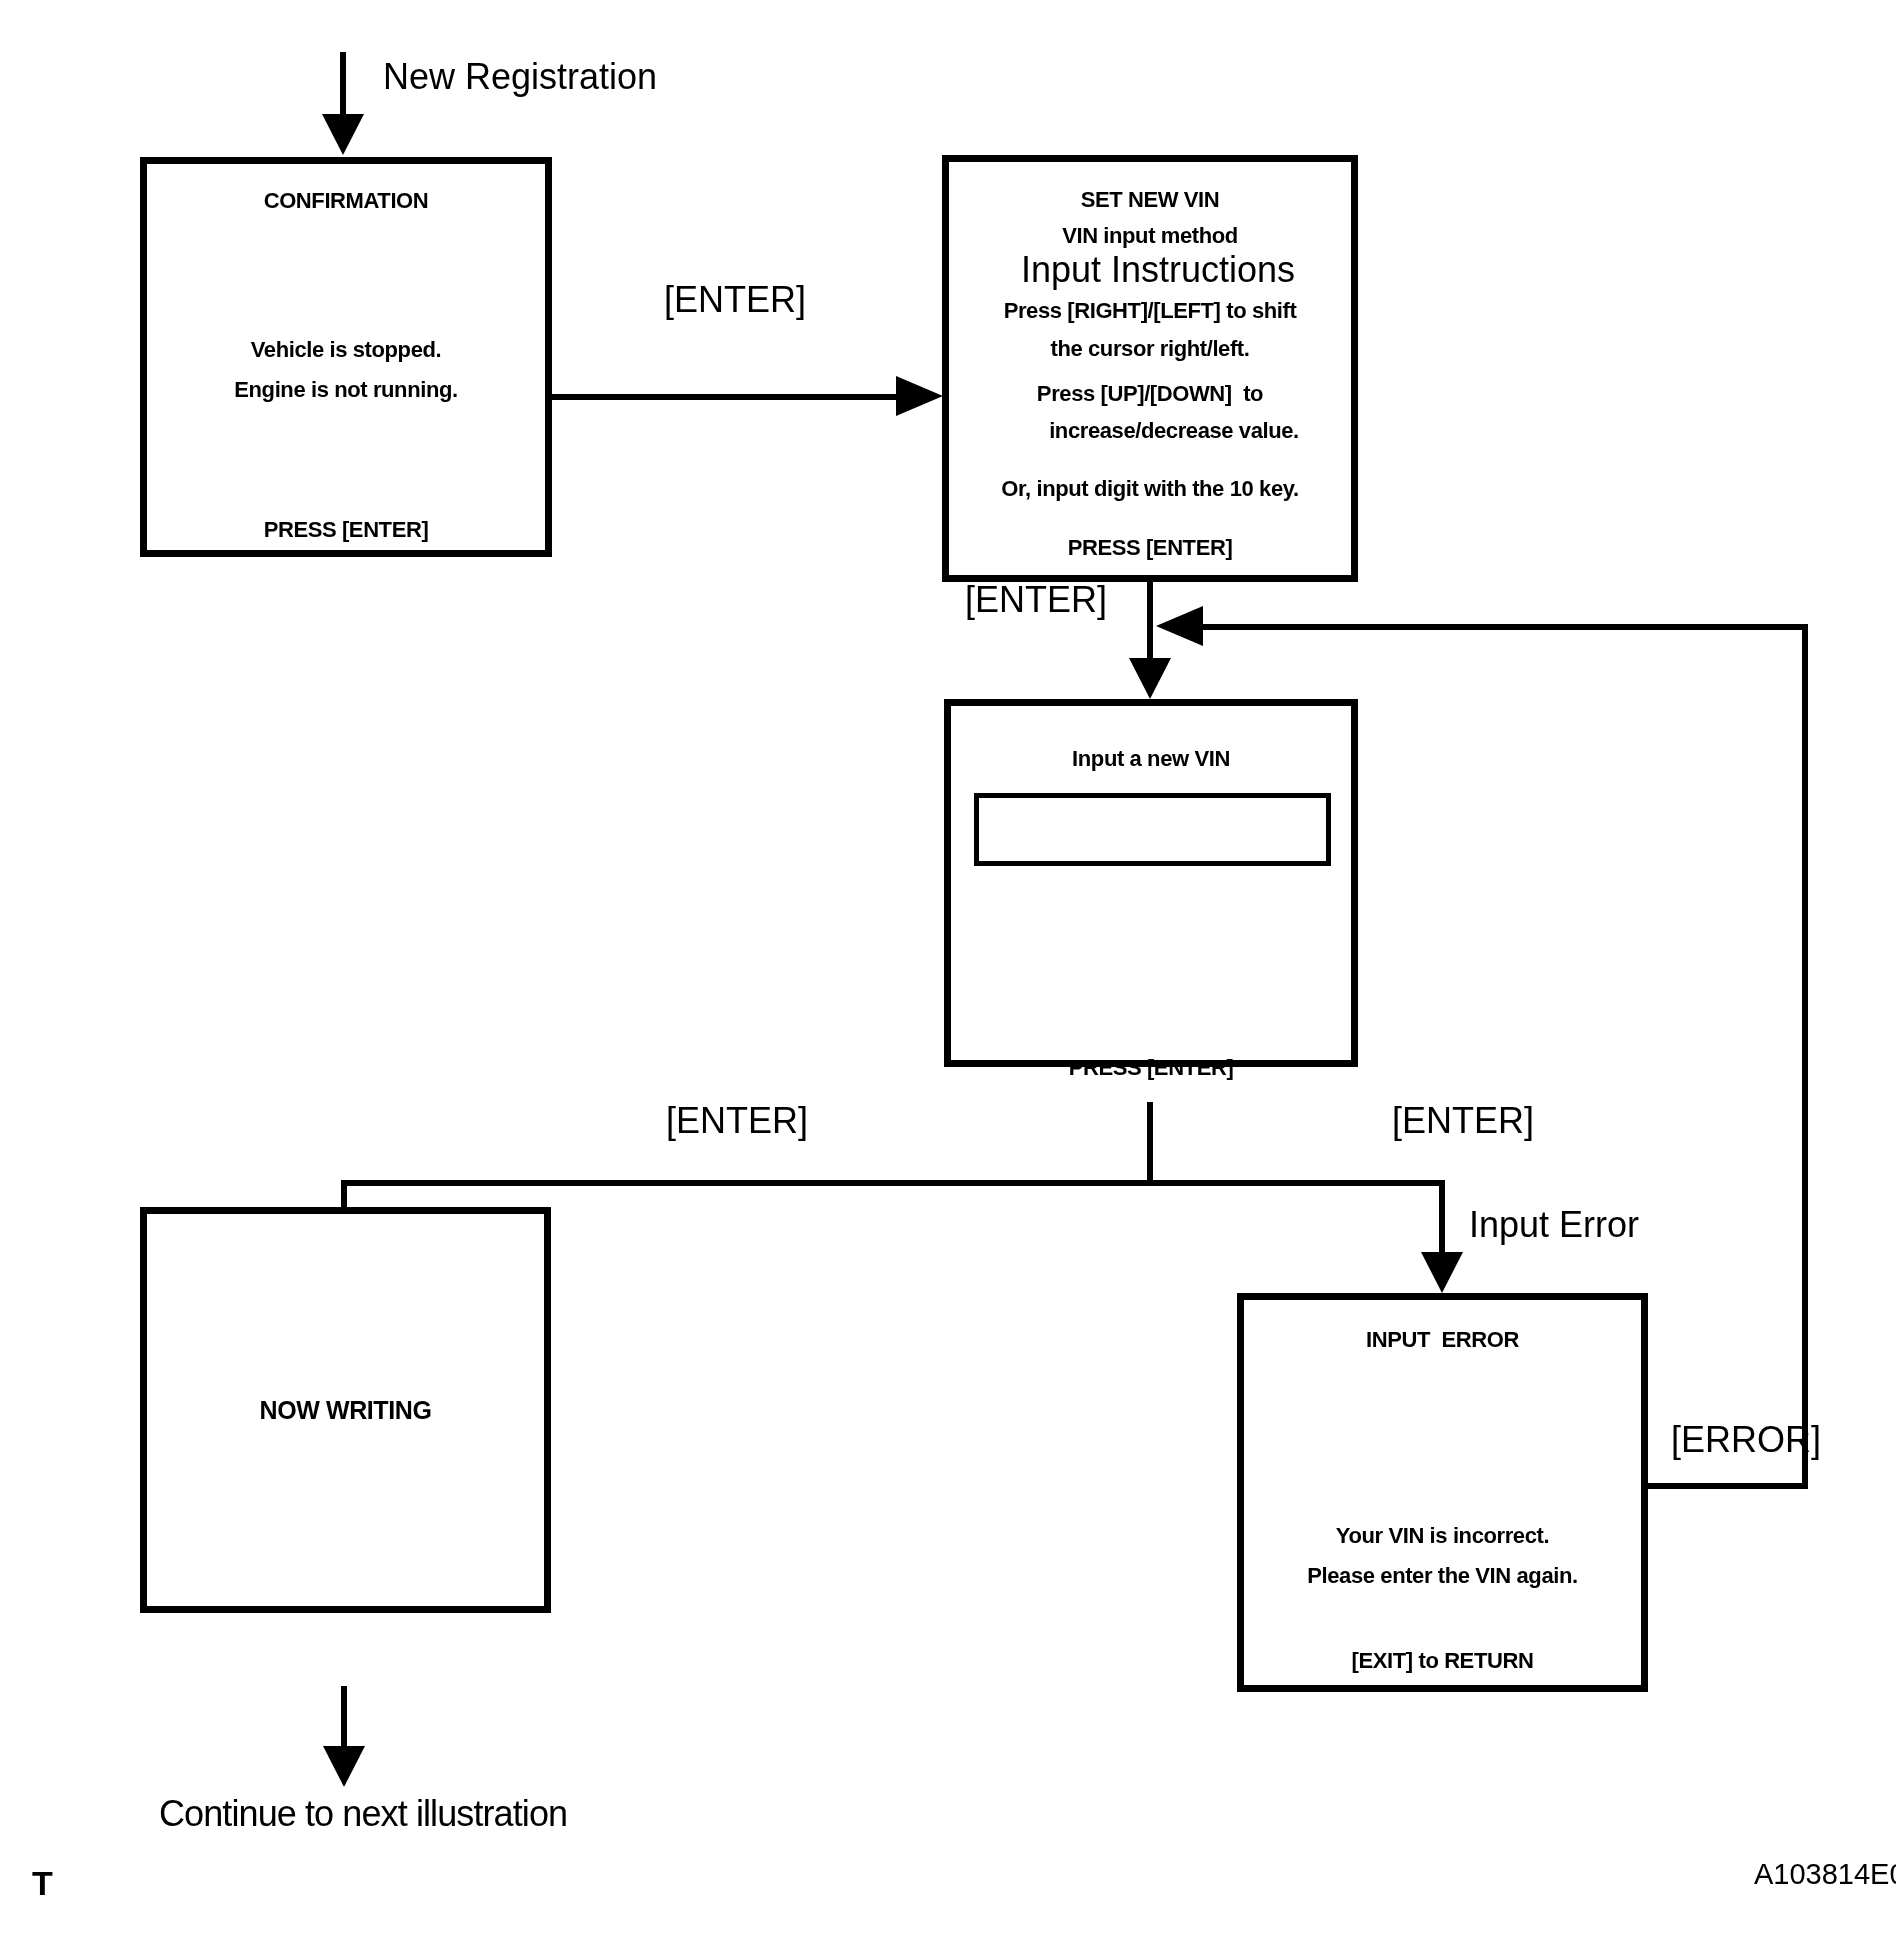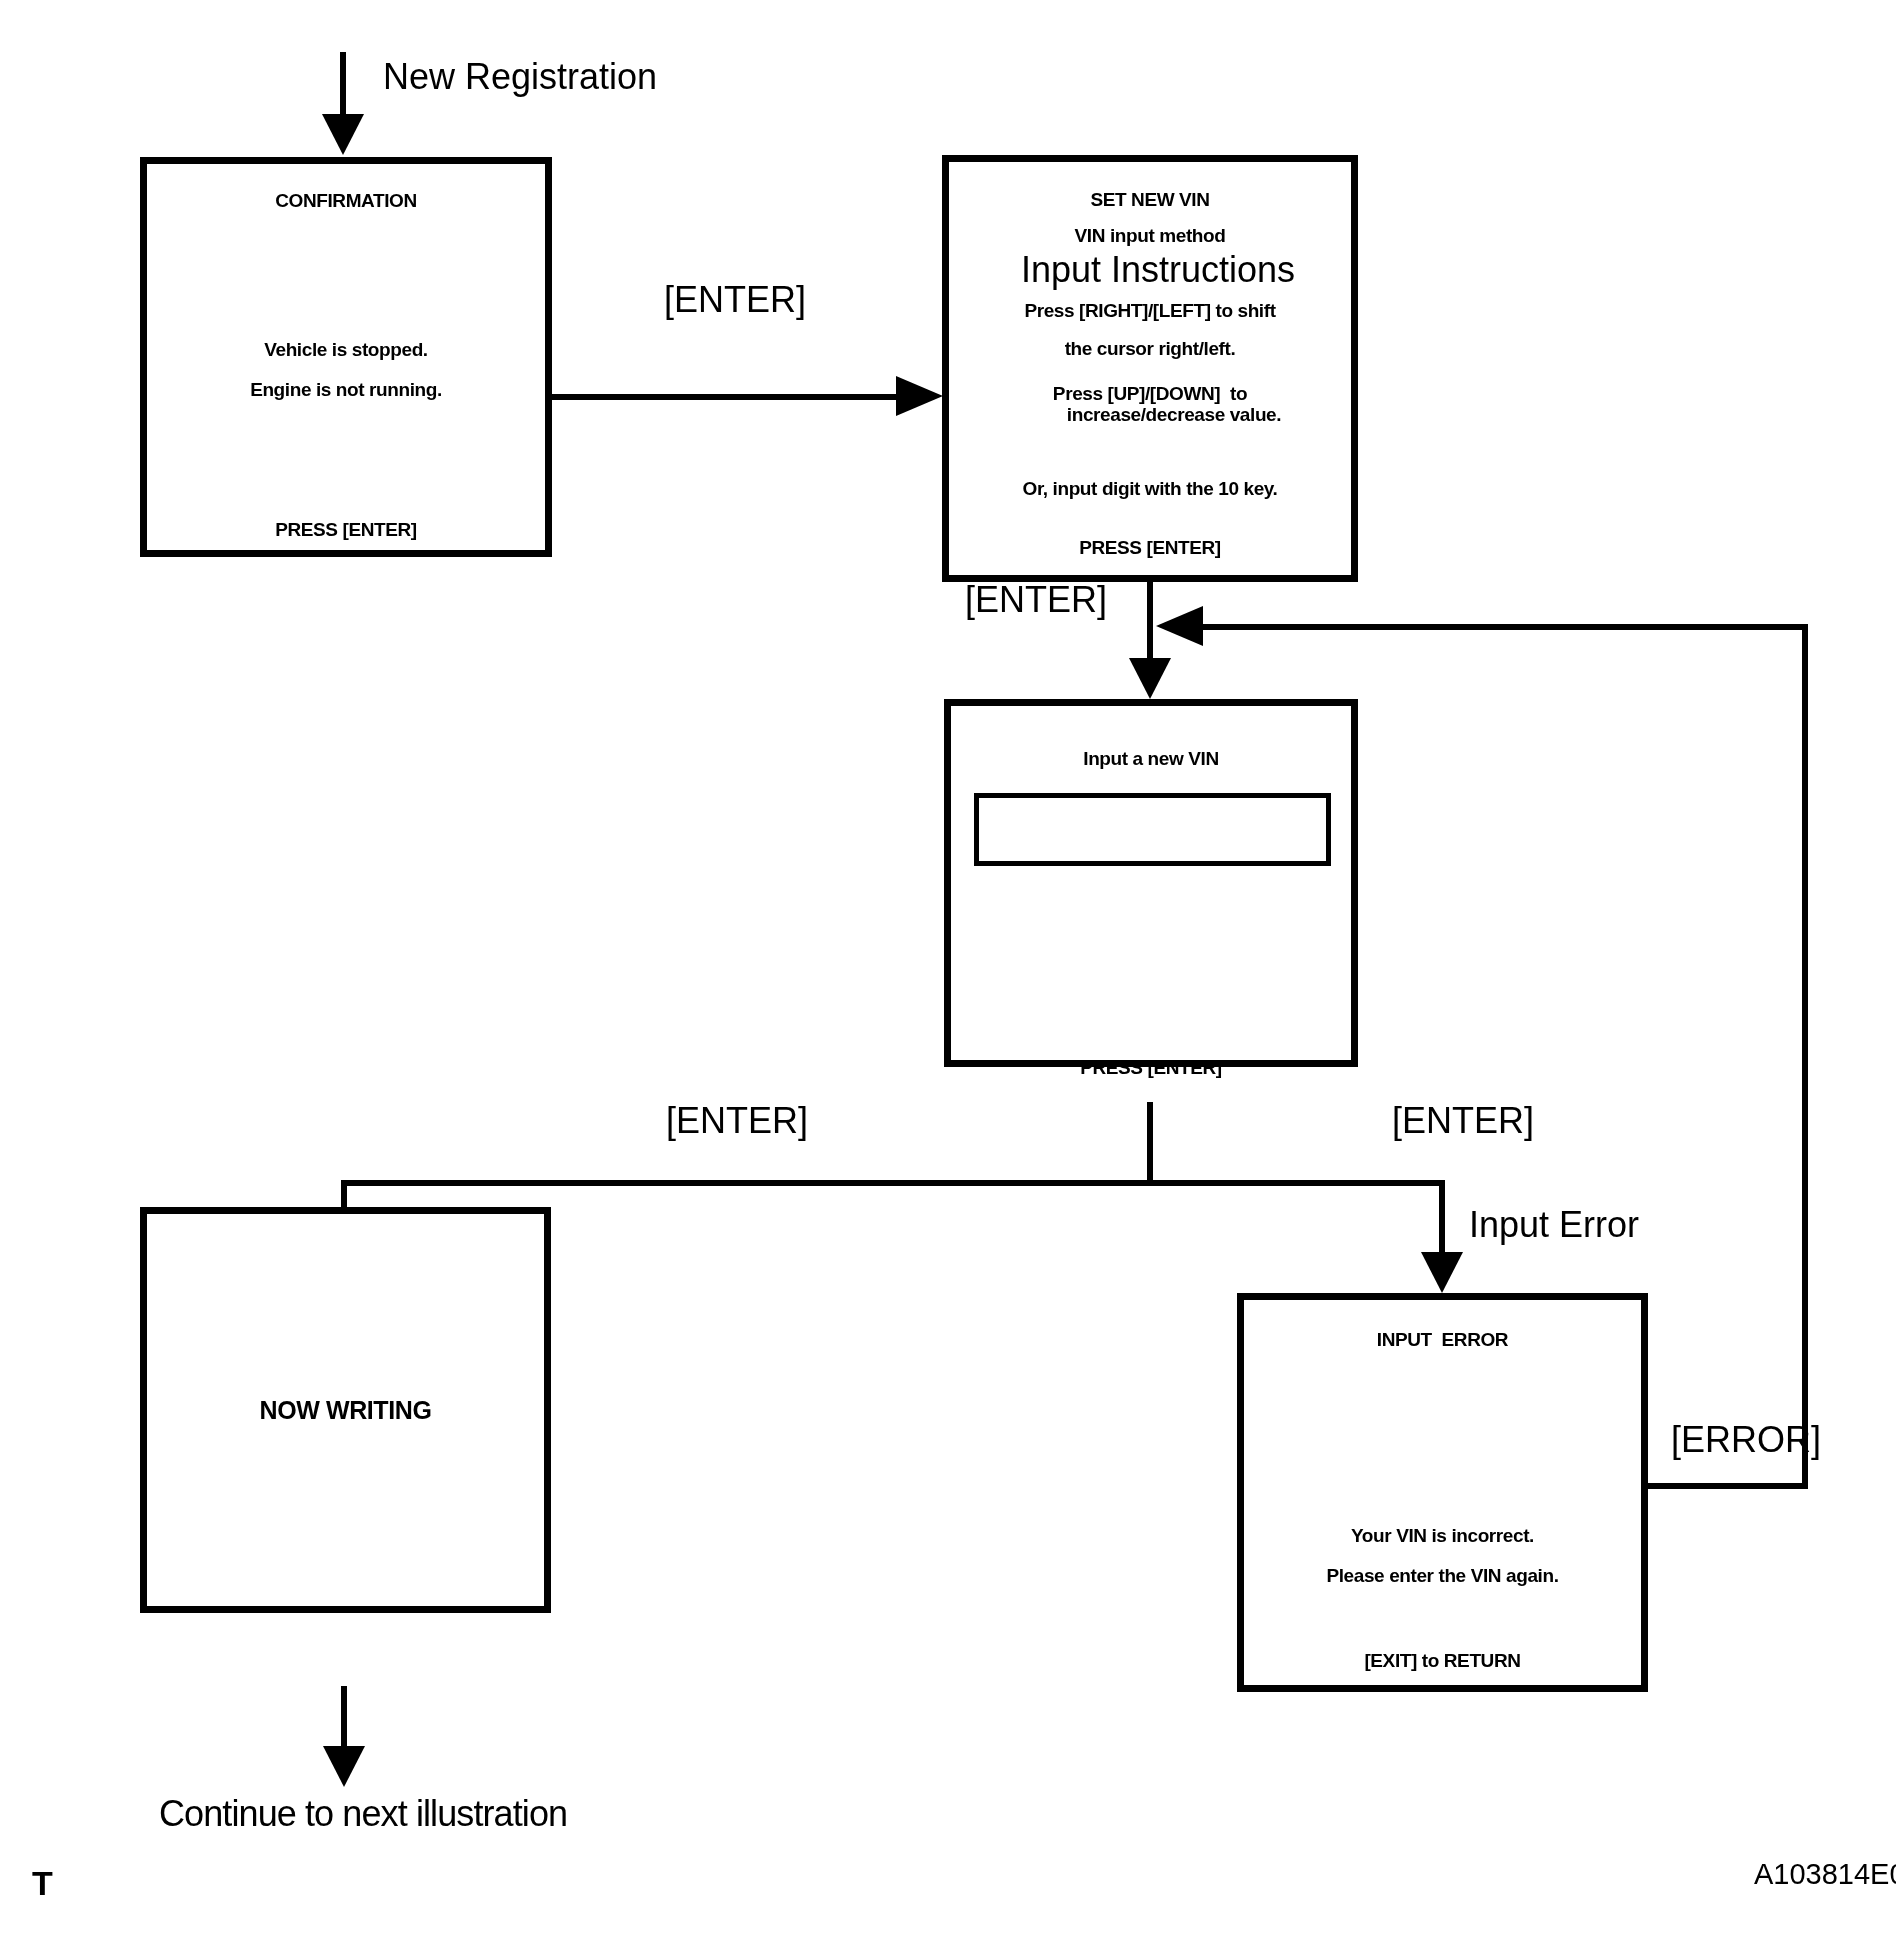--- a/index.html
+++ b/index.html
@@ -22,21 +22,21 @@
     box-sizing: border-box;
     border: 7.2px solid #000000;
     background: #ffffff;
   }
   .fbox .bline {
     position: absolute;
     left: 0;
     right: 0;
     text-align: center;
     font-weight: 700;
-    font-size: 19px;
+    font-size: 22px;
     line-height: 30px;
     letter-spacing: -0.4px;
     white-space: pre;
   }
   .fbox .bline-lg {
     position: absolute;
     left: 0;
     right: 0;
     text-align: center;
     font-weight: 400;
@@ -127,21 +127,21 @@
   <div class="cline" style="left:552px; top:394px; width:346px; height:6.3px;"></div>
   <div class="ah-right" style="left:896px; top:376px;"></div>
 
   <div class="fbox" style="left:942px; top:155px; width:416px; height:427px;">
     <div class="bline" style="top:23px;">SET NEW VIN</div>
     <div class="bline" style="top:59px;">VIN input method</div>
     <div class="bline-lg" style="top:88px;">Input Instructions</div>
     <div class="bline" style="top:134px;">Press [RIGHT]/[LEFT] to shift</div>
     <div class="bline" style="top:172px;">the cursor right/left.</div>
     <div class="bline" style="top:217px;">Press [UP]/[DOWN]  to</div>
-    <div class="bline" style="top:238px;padding-left:48px;">increase/decrease value.</div>
+    <div class="bline" style="top:254px;padding-left:48px;">increase/decrease value.</div>
     <div class="bline" style="top:312px;">Or, input digit with the 10 key.</div>
     <div class="bline" style="top:371px;">PRESS [ENTER]</div>
   </div>
 
   <div class="lbl" style="left:965px; top:579px;">[ENTER]</div>
   <div class="cline" style="left:1147px; top:582px; width:6.3px; height:79px;"></div>
   <div class="ah-down" style="left:1129px; top:658px;"></div>
 
   <div class="ah-left" style="left:1156px; top:606px;"></div>
   <div class="cline" style="left:1201px; top:624px; width:607px; height:6.3px;"></div>

